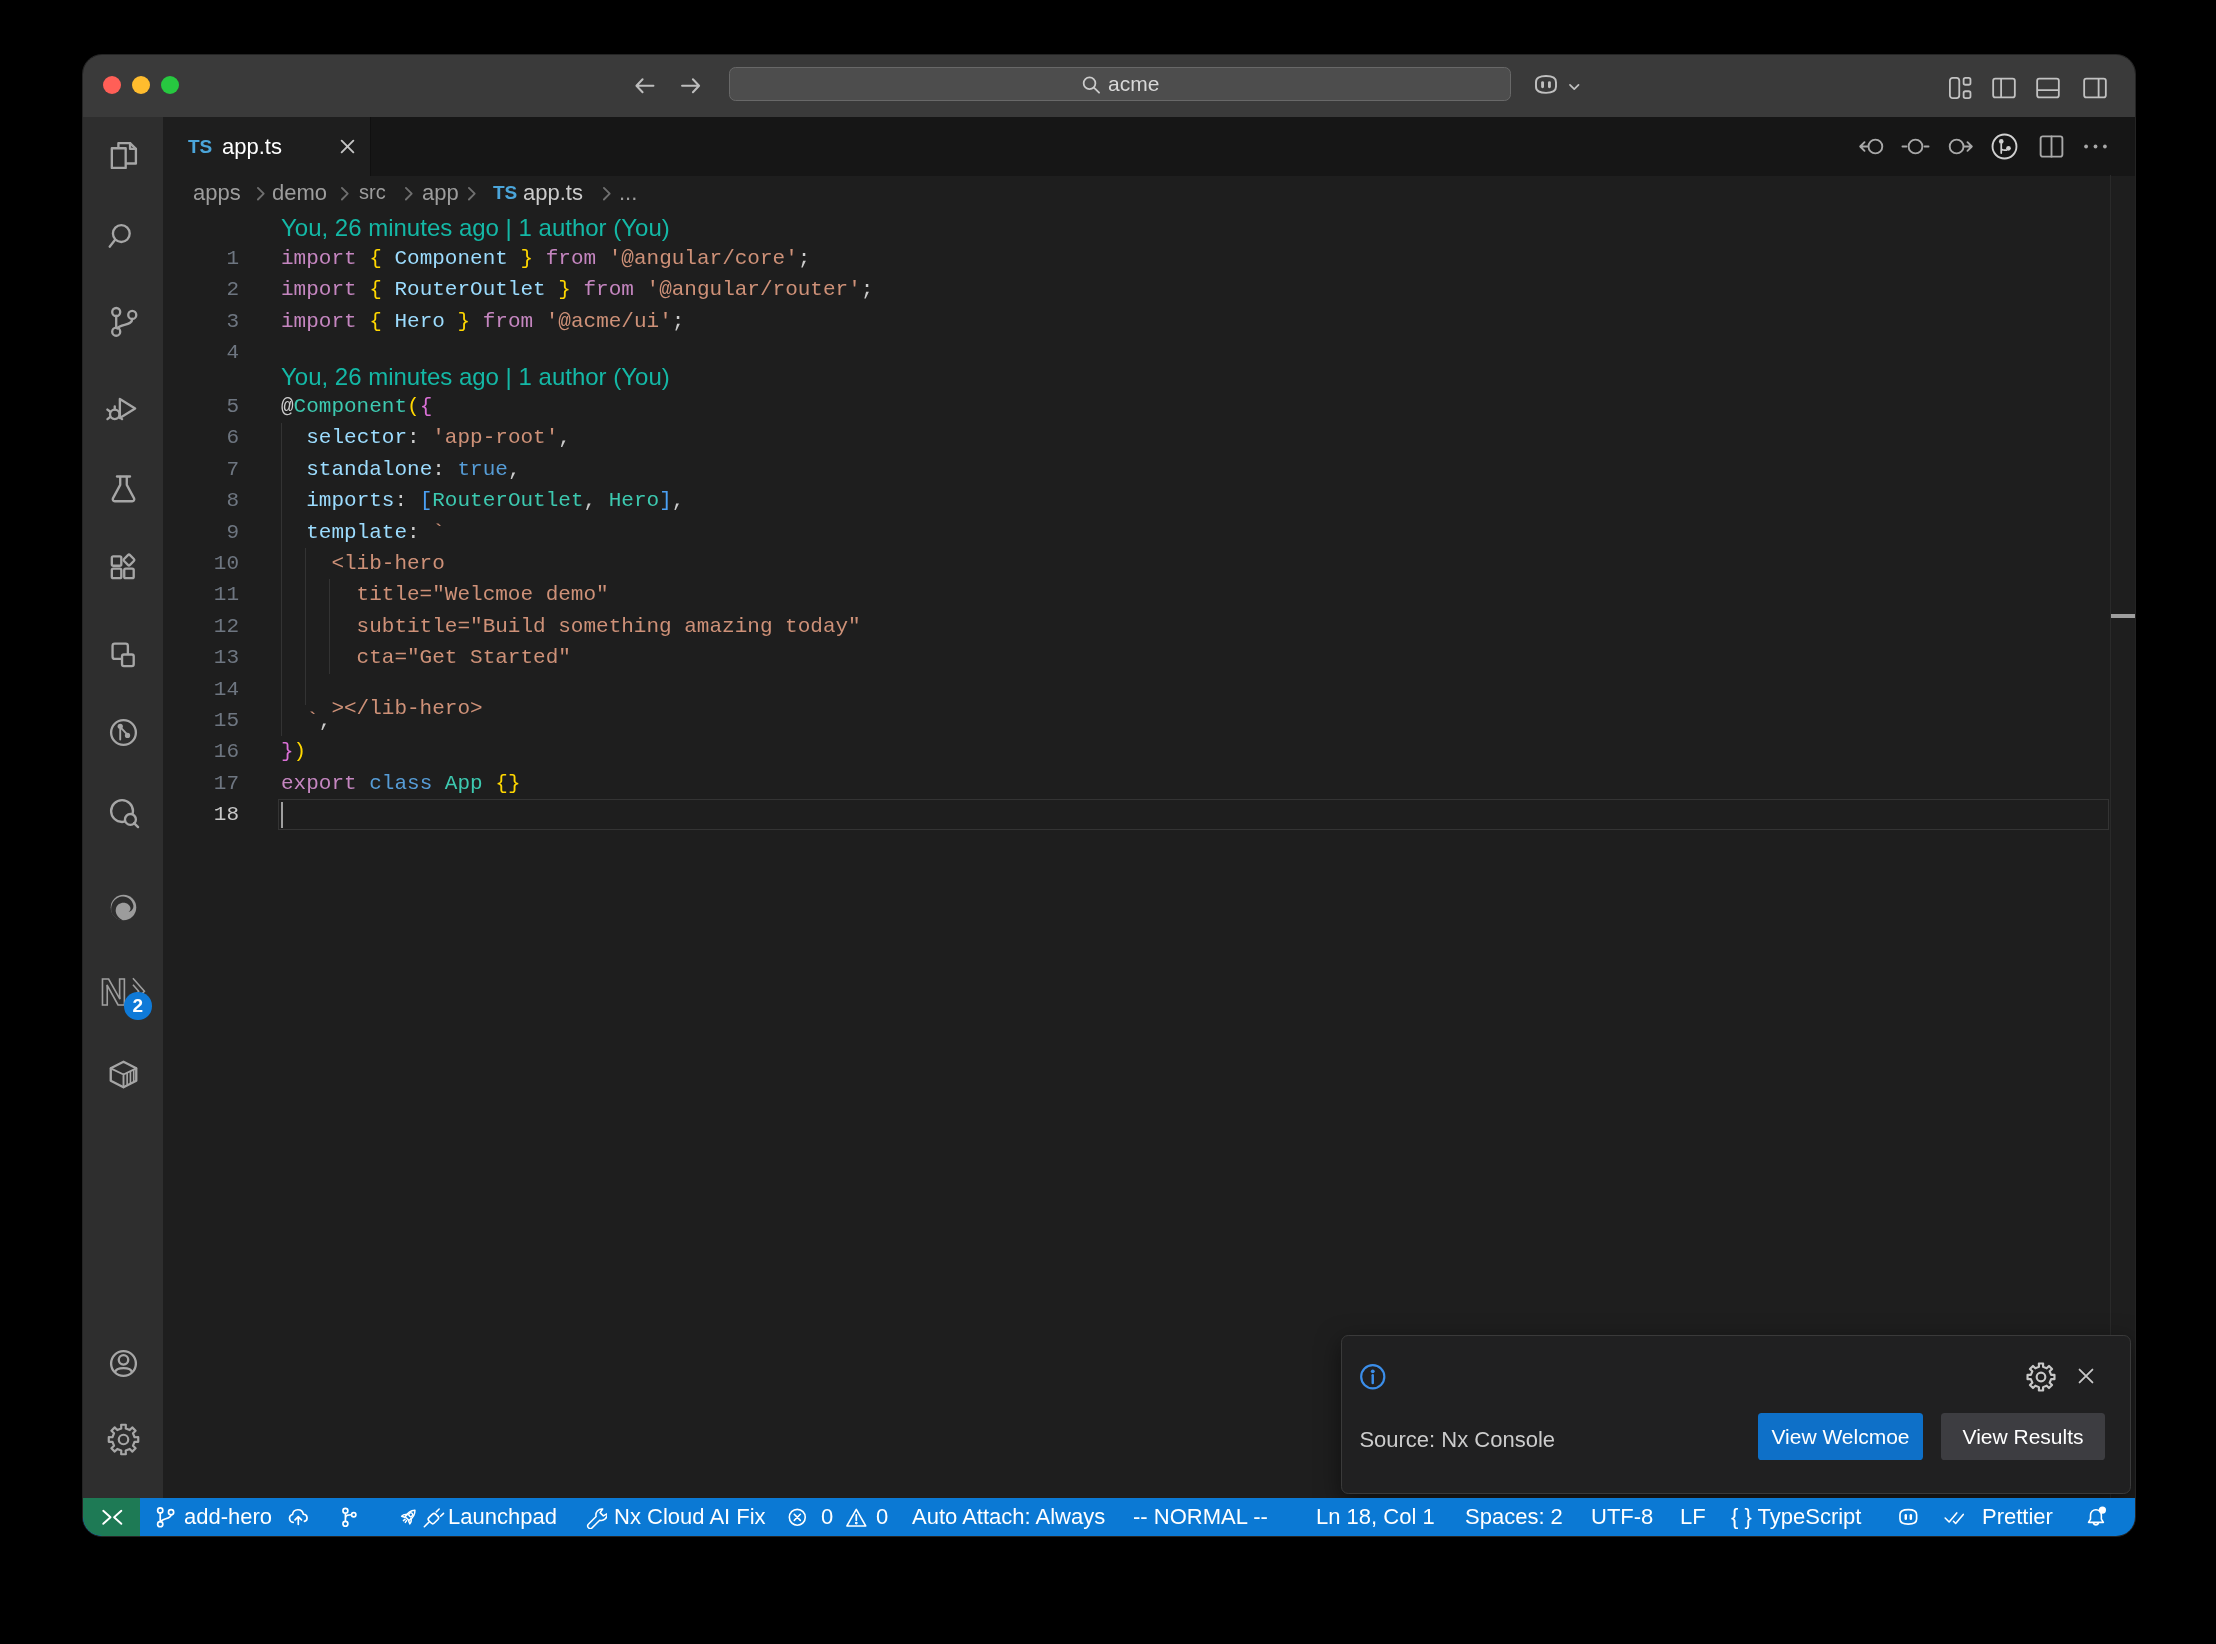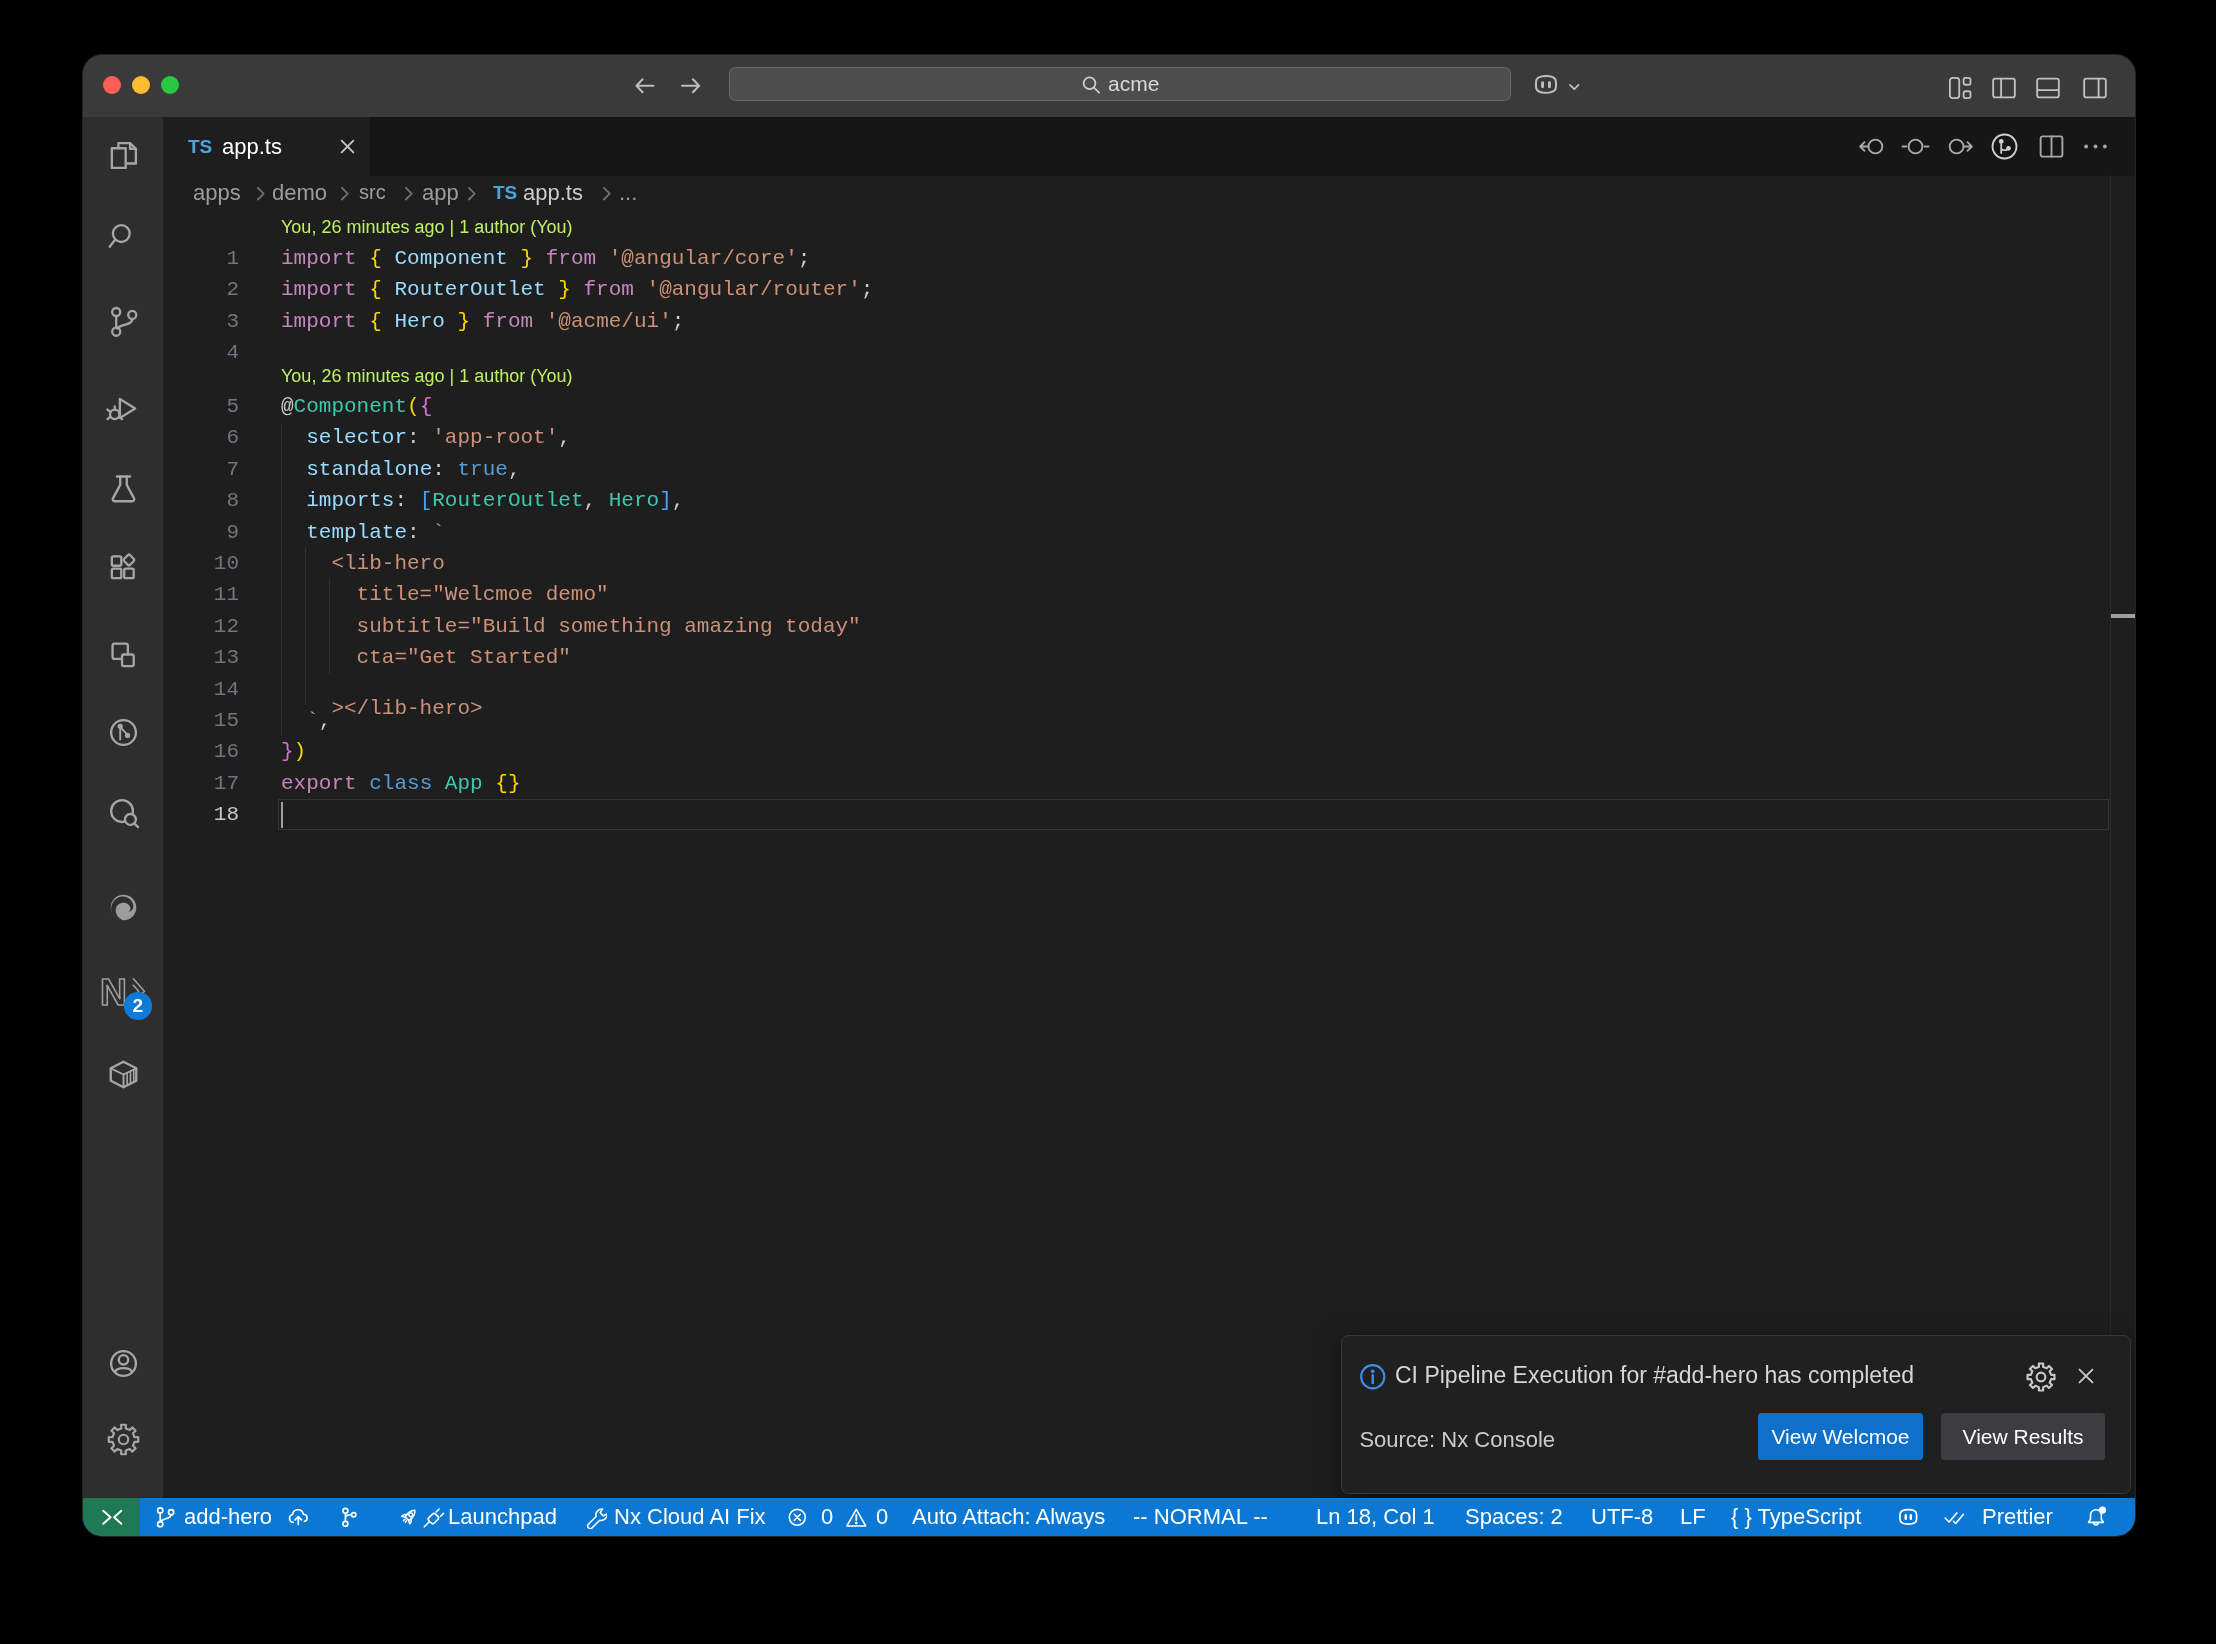--- a/index.html
+++ b/index.html
@@ -1,20 +1,20 @@
 <!DOCTYPE html>
 <html style="font-size:11.6px"><head><meta charset="utf-8"><style>
 *{margin:0;padding:0;box-sizing:border-box;}
 html,body{width:2216px;height:1645px;background:#000;overflow:hidden;}
 body{font-family:"Liberation Sans",sans-serif;}
 #win{position:absolute;left:83px;top:55px;width:2052px;height:1481px;background:#1e1e1e;border-radius:19px;overflow:hidden;outline:0.7px solid rgba(255,255,255,0.14);}
 .abs{position:absolute;}
 .row{position:absolute;left:198px;height:31px;font-family:"Liberation Mono",monospace;font-size:21px;line-height:31px;white-space:pre;color:#cccccc;}
 .ln{position:absolute;width:51px;text-align:right;left:105px;height:31px;font-family:"Liberation Mono",monospace;font-size:21px;line-height:31px;color:#6e7681;}
-.blame{position:absolute;left:198px;height:31px;line-height:31px;font-size:18px;color:#bef264;}
+.blame{position:absolute;left:198px;height:31px;line-height:31px;font-size:24px;color:#14b8a6;}
 .guide{position:absolute;width:1.1px;background:#333333;}
 .st{position:absolute;top:0;height:38px;line-height:38px;font-size:22px;color:#fff;white-space:pre;}
 span.k{color:#C586C0}span.y{color:#FFD700}span.lb{color:#9CDCFE}span.b{color:#569CD6}span.t{color:#3dc9b0}span.s{color:#CE9178}span.w{color:#cccccc}span.pk{color:#DA70D6}span.b3{color:#4ba0f4}
 </style></head><body>
 <div id="win">
 <div class="abs" style="left:0;top:0;width:100%;height:62px;background:#3a3a3a;">
 <div class="abs" style="left:20px;top:21.4px;width:18px;height:18px;border-radius:50%;background:#ff5f57;"></div>
 <div class="abs" style="left:49px;top:21.4px;width:18px;height:18px;border-radius:50%;background:#febc2e;"></div>
 <div class="abs" style="left:78px;top:21.4px;width:18px;height:18px;border-radius:50%;background:#27c840;"></div>
 <svg class="abs" style="left:548px;top:16.6px;" width="27.5" height="27.5" viewBox="0 0 38 38" fill="none" stroke="#bdbdbd" stroke-width="2.8" stroke-linecap="round" stroke-linejoin="round">
@@ -224,21 +224,20 @@
 <div class="row" style="top:713px;"><span class="k">export</span> <span class="b">class</span> <span class="t">App</span> <span class="y">{}</span></div>
 <div class="ln" style="top:744px;color:#c8c8c8;">18</div>
 <div class="abs" style="left:2027px;top:120px;width:0.7px;height:1323px;background:#2a2a2a;"></div>
 <div class="abs" style="left:2028px;top:559px;width:24px;height:4.3px;background:#9e9e9e;"></div>
 <div class="abs" style="left:1258px;top:1280px;width:790px;height:159px;background:#202021;border:0.7px solid #3a3a3a;border-radius:7.2px;box-shadow:0 7.2px 24.6px rgba(0,0,0,0.5);">
 <svg class="abs" style="left:17.4px;top:27px;" width="27.5" height="27.5" viewBox="0 0 38 38" fill="none">
         <circle cx="19" cy="19" r="16" stroke="#3b8eea" stroke-width="3"></circle>
         <circle cx="19" cy="11.5" r="2.6" fill="#3b8eea"></circle>
         <path d="M19 17 V27.5" stroke="#3b8eea" stroke-width="3.4" stroke-linecap="round"></path>
       </svg>
-<div class="abs" style="left:53px;top:22.4px;height:35px;line-height:35px;font-size:23px;color:#d6d6d6;">CI Pipeline Execution for #add-hero has completed</div>
 <svg class="abs" style="left:683px;top:24.6px;" width="32" height="32" viewBox="0 0 48 48" fill="none" stroke="#c8c8c8">
         <path d="M20.9 8.8 L20.8 3.8 L27.2 3.8 L27.1 8.8 L32.5 11.0 L36.0 7.4 L40.6 12.0 L37.0 15.5 L39.2 20.9 L44.2 20.8 L44.2 27.2 L39.2 27.1 L37.0 32.5 L40.6 36.0 L36.0 40.6 L32.5 37.0 L27.1 39.2 L27.2 44.2 L20.8 44.2 L20.9 39.2 L15.5 37.0 L12.0 40.6 L7.4 36.0 L11.0 32.5 L8.8 27.1 L3.8 27.2 L3.8 20.8 L8.8 20.9 L11.0 15.5 L7.4 12.0 L12.0 7.4 L15.5 11.0 Z" stroke-width="3.2" stroke-linejoin="round"></path>
         <circle cx="24" cy="24" r="6.5" stroke-width="3.2"></circle>
       </svg>
 <svg class="abs" style="left:734px;top:30px;" width="20" height="20" viewBox="0 0 28 28" stroke="#c8c8c8" stroke-width="2.6" stroke-linecap="round">
         <path d="M5 5 L23 23 M23 5 L5 23"></path>
       </svg>
 <div class="abs" style="left:17.4px;top:86px;height:35px;line-height:35px;font-size:22px;color:#cccccc;">Source: Nx Console</div>
 <div class="abs" style="left:416px;top:77px;width:165px;height:47px;background:#0e70c8;border-radius:3.6px;text-align:center;line-height:47px;font-size:21px;color:#fff;">View Welcmoe</div>
 <div class="abs" style="left:599px;top:77px;width:164px;height:47px;background:#3d3d41;border-radius:3.6px;text-align:center;line-height:47px;font-size:21px;color:#fff;">View Results</div>

